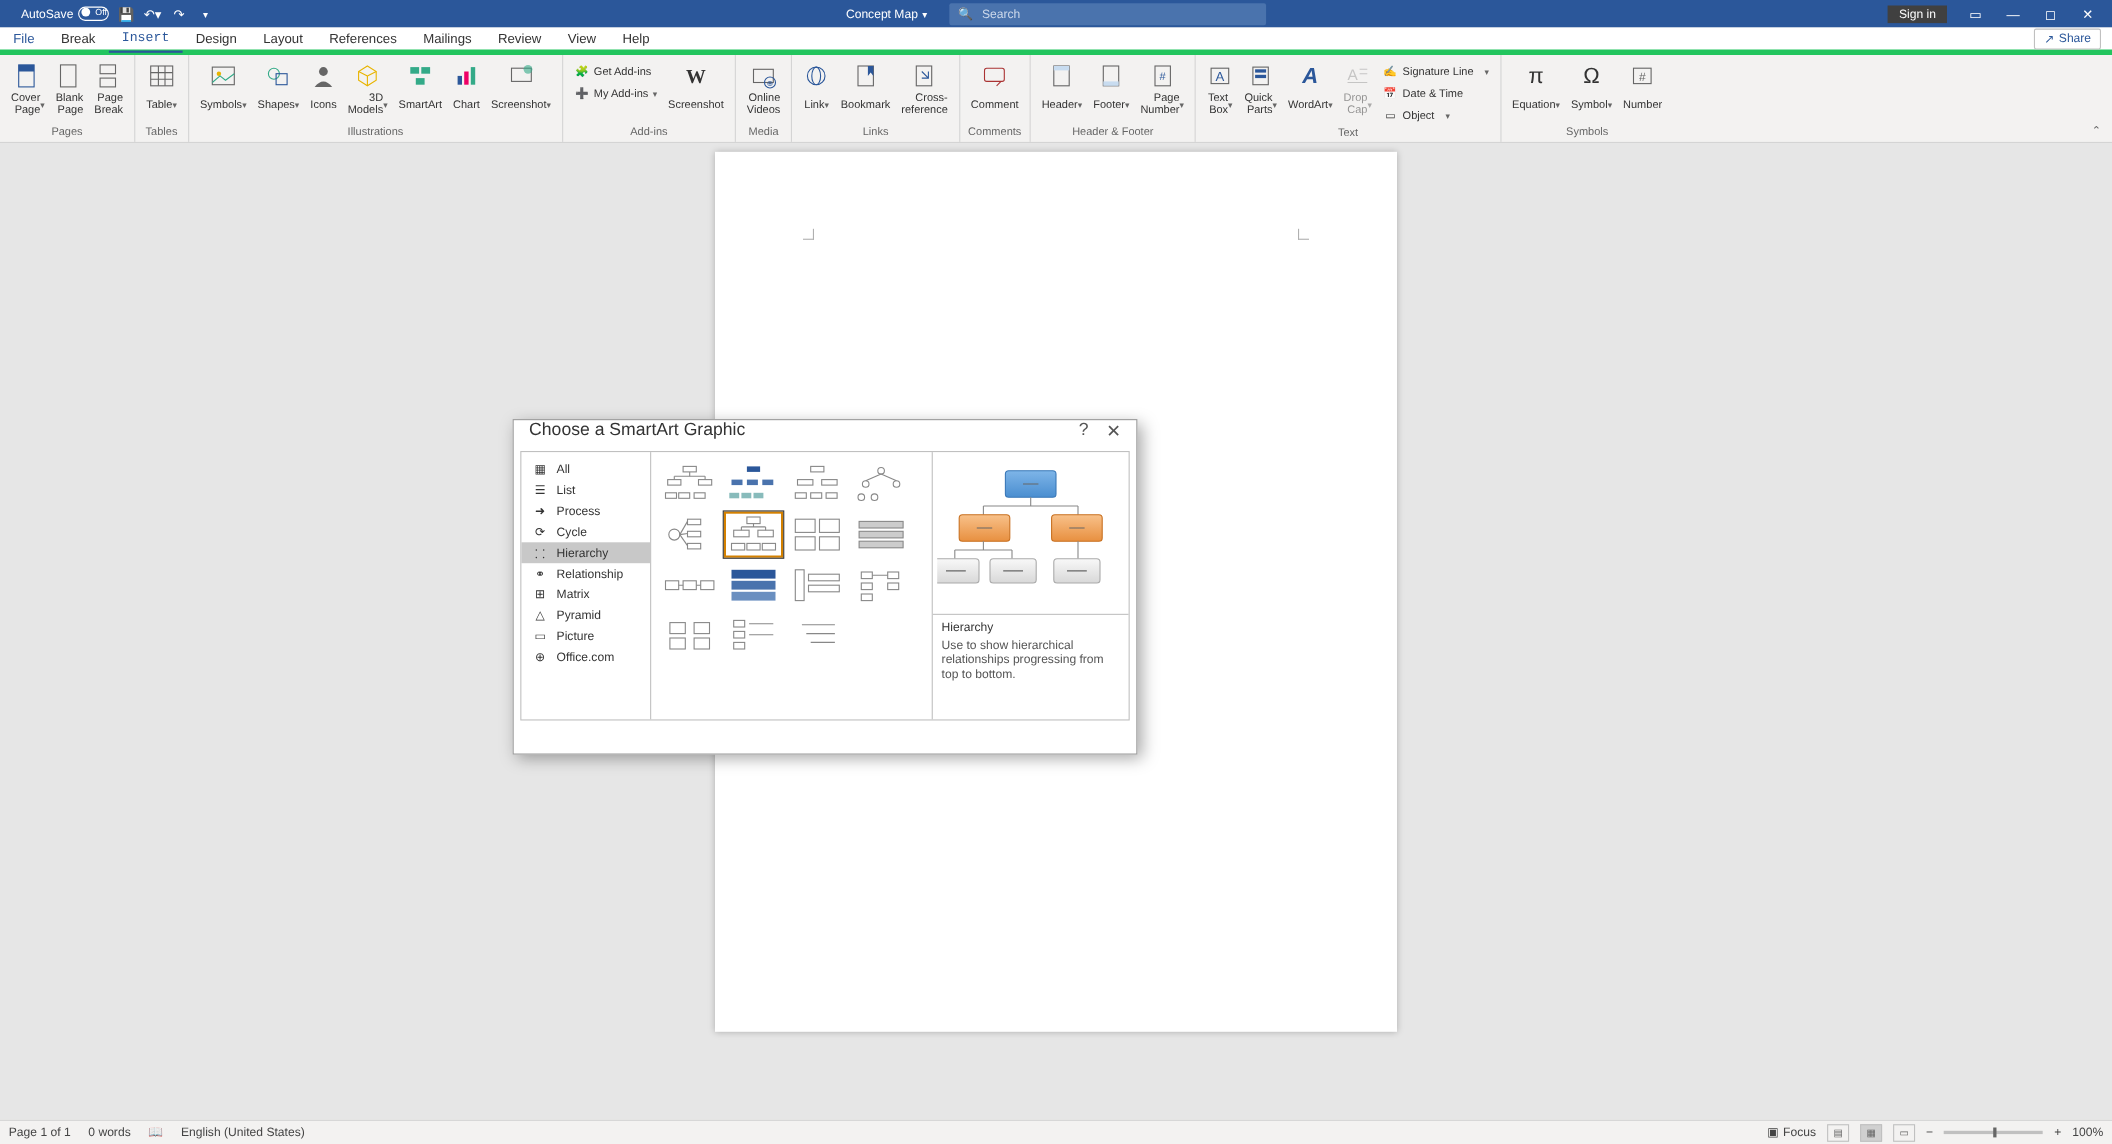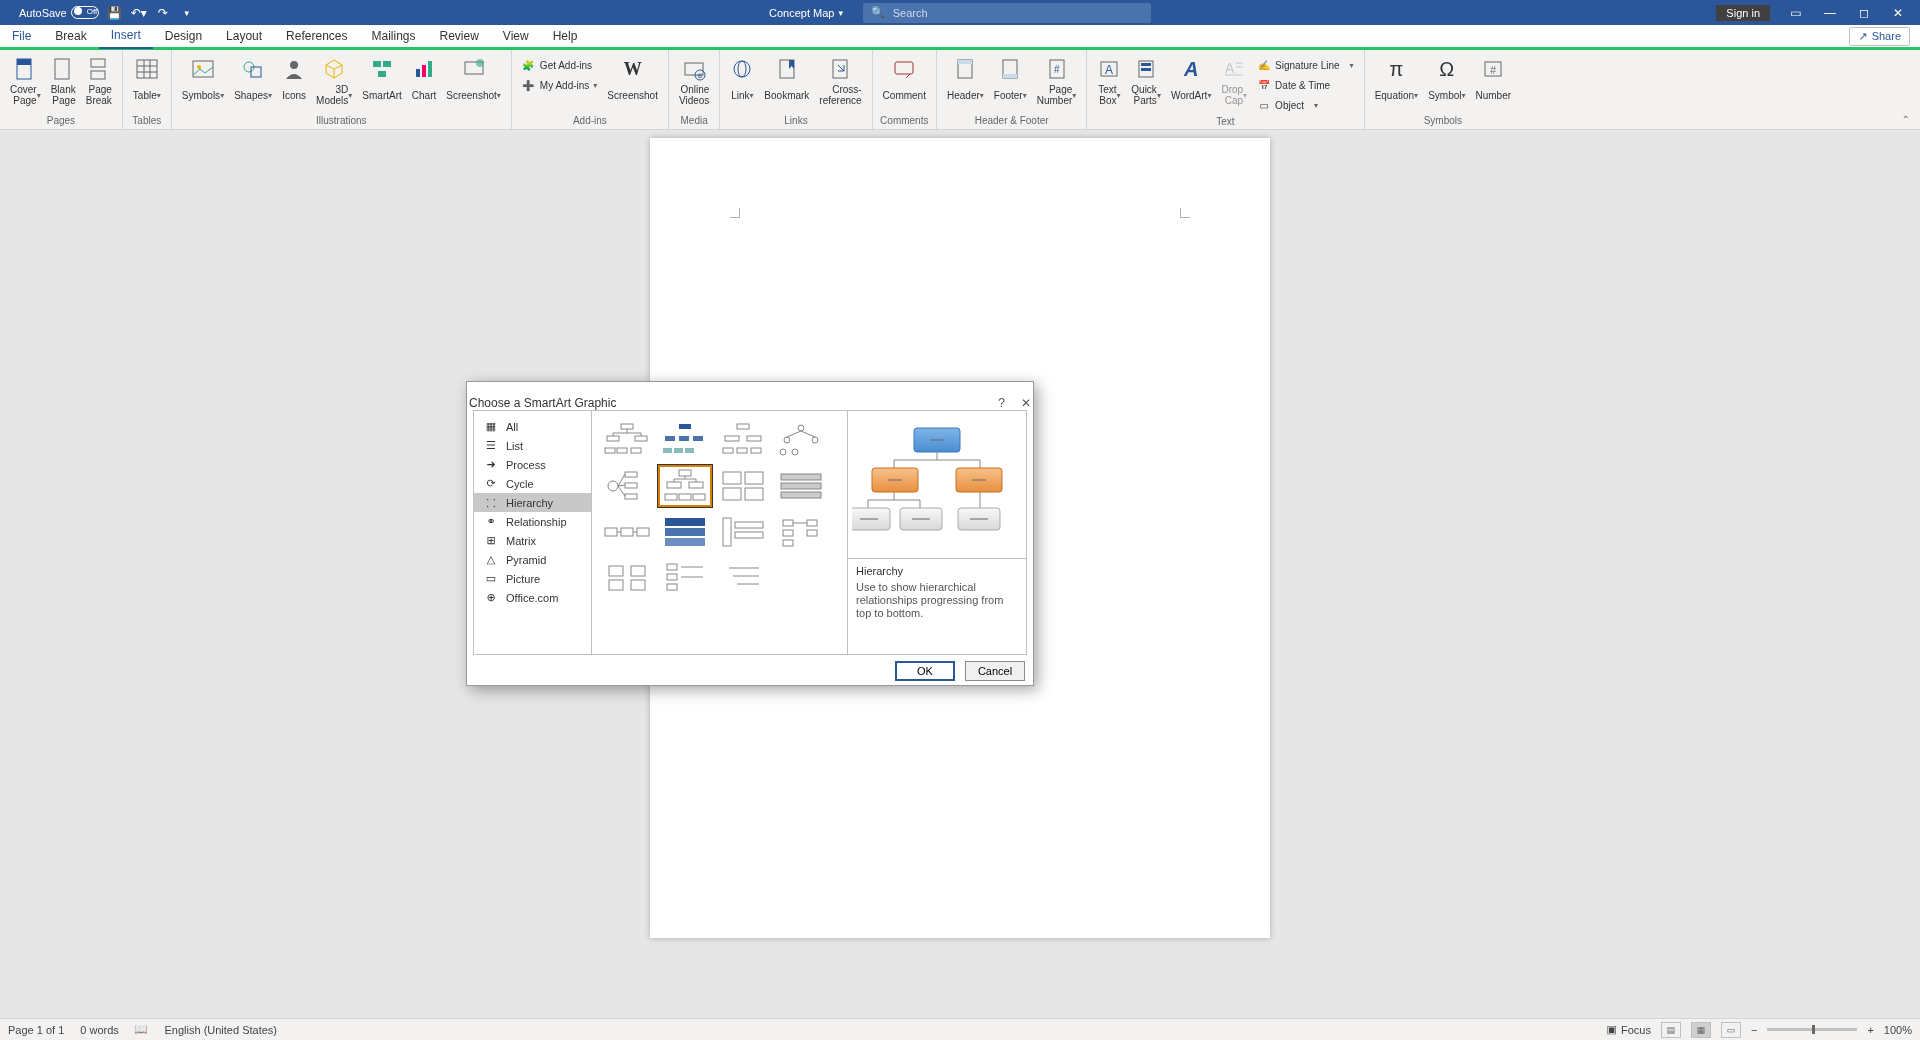--- a/index.html
+++ b/index.html
@@ -14,24 +14,24 @@
 .toggle span { margin-left:12px; }
 .qat-icon { width:16px; height:16px; display:flex; align-items:center; justify-content:center; color:#fff; font-size:12px; }
 .title-center { position:absolute; left:50%; transform:translateX(-50%); display:flex; align-items:center; gap:20px; }
 .doc-title { display:flex; align-items:center; gap:4px; }
 .search-box { width:288px; height:20px; background:#4a73ad; border-radius:2px; display:flex; align-items:center; padding:0 8px; color:#cdd9eb; font-size:11px; gap:8px; }
 .title-right { margin-left:auto; display:flex; align-items:center; gap:18px; padding-right:14px; }
 .signin-btn { background:#404040; padding:2px 10px; font-size:11px; color:#fff; }
 .win-btn { color:#fff; font-size:12px; width:16px; text-align:center; }
 
 
-.menu-tabs { background:#fff; height:25px; display:flex; align-items:center; font-size:12px; border-bottom:3px solid #22c55e; position:relative; }
+.menu-tabs { background:#fff; height:25px; display:flex; align-items:center; font-size:12px; border-bottom:5px solid #22c55e; position:relative; }
 .tab { padding:0 12px; height:25px; display:flex; align-items:center; color:#333; cursor:pointer; }
 .tab.file { color:#2b579a; font-weight:400; }
-.tab.active { color:#2b579a; border-bottom:2px solid #2b579a; }
+.tab.active { color:#2b579a; border-bottom:2px solid #2b579a;font-family:Liberation Mono, monospace; }
 .share-btn { margin-left:auto; margin-right:10px; border:1px solid #c0c0c0; padding:2px 8px; font-size:11px; color:#2b579a; display:flex; align-items:center; gap:4px; border-radius:2px; }
 
 
 .ribbon { background:#f3f2f1; height:80px; display:flex; border-bottom:1px solid #d4d4d4; position:relative; }
 .ribbon-group { border-right:1px solid #d4d4d4; display:flex; flex-direction:column; }
 .group-body { flex:1; display:flex; align-items:flex-start; padding:4px 6px 0 6px; gap:2px; }
 .group-label { text-align:center; font-size:10px; color:#666; padding-bottom:3px; }
 .rbtn { display:flex; flex-direction:column; align-items:center; justify-content:flex-start; font-size:10px; color:#333; padding:2px 4px; cursor:pointer; gap:2px; min-width:32px; }
 .rbtn .ico { width:24px; height:26px; display:flex; align-items:center; justify-content:center; }
 .rbtn .lbl { text-align:right; line-height:11px; min-height:22px; display:flex; align-items:center; }
@@ -43,21 +43,21 @@
 
 
 .doc-area { position:absolute; top:130px; left:0; right:0; bottom:22px; background:#e6e6e6; overflow:hidden; }
 .page { position:absolute; left:50%; transform:translateX(-50%); top:8px; width:620px; height:800px; background:#fff; box-shadow:0 0 6px rgba(0,0,0,0.25); }
 .page-mark { position:absolute; width:10px; height:10px; border:1px solid #b0b0b0; }
 .page-mark.tl { top:70px; left:80px; border-right:none; border-bottom:none; transform:rotate(180deg);}
 .page-mark.tr { top:70px; right:80px; border-left:none; border-bottom:none; transform:rotate(180deg);}
 
 
 .dialog-overlay-shadow { position:absolute; left:466px; top:251px; width:568px; height:305px; background:#fff; border:1px solid #999; box-shadow:4px 4px 14px rgba(0,0,0,0.35); z-index:100; }
-.dlg-title { height:28px; display:flex; align-items:flex-end; padding:0 2px; font-size:12px; color:#333; }
+.dlg-title { height:28px; display:flex; align-items:flex-start; padding:0 14px; font-size:16px; color:#333; }
 .dlg-title .right { margin-left:auto; display:flex; gap:16px; color:#555; }
 .dlg-body { display:flex; border:1px solid #c0c0c0; margin:0 6px; height:245px; }
 .dlg-cat { width:118px; border-right:1px solid #c0c0c0; padding:6px 0; }
 .cat-item { display:flex; align-items:center; gap:8px; padding:2px 10px; font-size:11px; color:#333; cursor:pointer; height:19px; }
 .cat-item.selected { background:#c8c8c8; }
 .cat-ico { width:14px; height:12px; display:inline-flex; align-items:center; justify-content:center; }
 .dlg-gallery { width:256px; border-right:1px solid #c0c0c0; padding:8px; display:grid; grid-template-columns:repeat(4, 54px); grid-auto-rows:42px; gap:4px 4px; align-content:start; }
 .thumb { border:1px solid transparent; display:flex; align-items:center; justify-content:center; background:#fff; }
 .thumb svg { width:48px; height:36px; }
 .thumb.selected { border:2px solid #d48100; outline:1px solid #333; }
@@ -699,24 +699,20 @@
             <rect x="106" y="88" width="42" height="22" rx="3" fill="url(#ggray)" stroke="#aaa"></rect>
               <line x1="118" y1="99" x2="136" y2="99" stroke="#666"></line>
           </svg>
         </div>
         <div class="preview-text">
           <div class="ptitle">Hierarchy</div>
           <div class="pdesc">Use to show hierarchical relationships progressing from top to bottom.</div>
         </div>
       </div>
     </div>
-    <div class="dlg-buttons">
-      <button class="dlg-btn primary">OK</button>
-      <button class="dlg-btn">Cancel</button>
-    </div>
   </div>
 </div>
 
 <div class="status-bar">
   <div class="status-left">
     <span>Page 1 of 1</span>
     <span>0 words</span>
     <span>📖</span>
     <span>English (United States)</span>
   </div>

